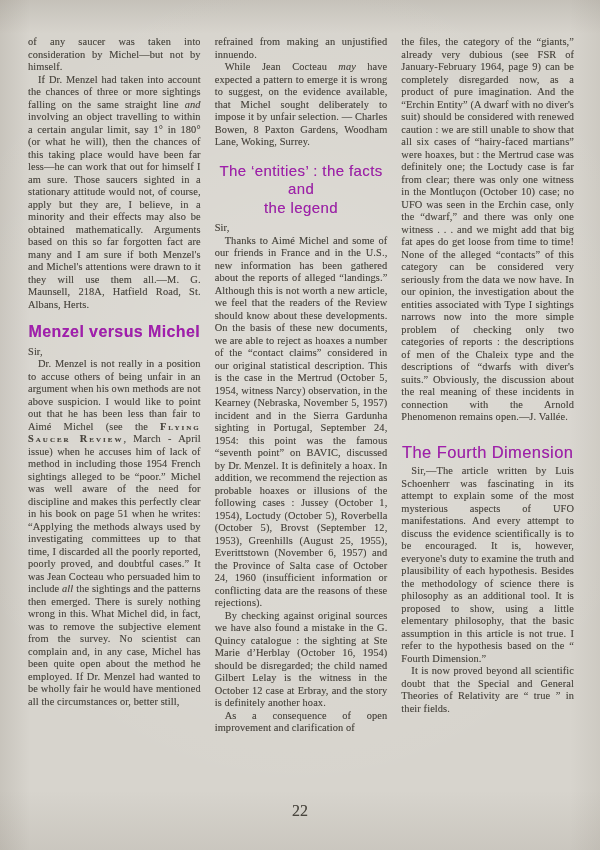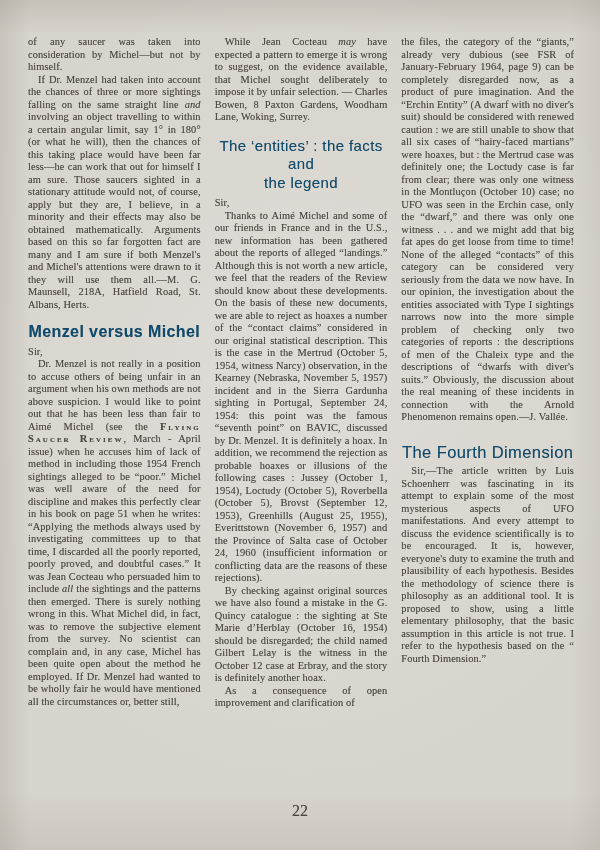--- a/index.html
+++ b/index.html
@@ -45,21 +45,21 @@
   p.salutation{text-indent:0;}
   em{}
   .smallcaps{
     font-variant:small-caps;
     letter-spacing:2px;
     font-weight:bold;
   }
   h2.heading{
     font-family:"Liberation Sans","DejaVu Sans",sans-serif;
     font-weight:400;
-    color:#0c4a6e;
+    color:#a21caf;
     text-align:center;
     letter-spacing:0.4px;
     text-shadow:0 0 0.4px rgba(62,60,54,0.4);
   }
   h2.h-menzel{font-size:16px;margin:15px 0 7px;font-weight:bold;}
   h2.h-entities{font-size:15px;line-height:18.5px;margin:13px 0 5px;}
   h2.h-fourth{font-size:16.5px;margin:22px 0 7px;}
   .hline{display:block;}
   .footer{
     position:absolute;
@@ -79,33 +79,35 @@
 
     <div class="col">
       <p>of any saucer was taken into consideration by Michel—but not by himself.</p>
       <p class="indent"><span>If Dr. Menzel had taken into account the chances of three or more sightings falling on the same straight line </span><em>and</em><span> involving an object travelling to within a certain angular limit, say 1° in 180° (or what he will), then the chances of this taking place would have been far less—he can work that out for himself I am sure. Those saucers sighted in a stationary attitude would not, of course, apply but they are, I believe, in a minority and their effects may also be obtained mathematically. Arguments based on this so far forgotten fact are many and I am sure if both Menzel's and Michel's attentions were drawn to it they will use them all.—M. G. Maunsell, 218A, Hatfield Road, St. Albans, Herts.</span></p>
       <h2 class="heading h-menzel">Menzel versus Michel</h2>
       <p class="salutation">Sir,</p>
       <p class="indent"><span>Dr. Menzel is not really in a position to accuse others of being unfair in an argument when his own methods are not above suspicion. I would like to point out that he has been less than fair to Aimé Michel (see the </span><span class="smallcaps">Flying Saucer Review</span><span>, March - April issue) when he accuses him of lack of method in including those 1954 French sightings alleged to be “poor.” Michel was well aware of the need for discipline and makes this perfectly clear in his book on page 51 when he writes: “Applying the methods always used by investigating committees up to that time, I discarded all the poorly reported, poorly proved, and doubtful cases.”  It was Jean Cocteau who persuaded him to include </span><em>all</em><span> the sightings and the patterns then emerged. There is surely nothing wrong in this. What Michel did, in fact, was to remove the subjective element from the survey. No scientist can complain and, in any case, Michel has been quite open about the method he employed. If Dr. Menzel had wanted to be wholly fair he would have mentioned all the circumstances or, better still,</span></p>
     </div>
 
     <div class="col">
+      <p>refrained from making an unjustified innuendo.</p>
       <p class="indent"><span>While Jean Cocteau </span><em>may</em><span> have expected a pattern to emerge it is wrong to suggest, on the evidence available, that Michel sought deliberately to impose it by unfair selection. — Charles Bowen, 8 Paxton Gardens, Woodham Lane, Woking, Surrey.</span></p>
       <h2 class="heading h-entities">
           <span class="hline">The ‘entities’ : the facts and</span>
           <span class="hline">the legend</span>
         </h2>
       <p class="salutation">Sir,</p>
       <p class="indent">Thanks to Aimé Michel and some of our friends in France and in the U.S., new information has been gathered about the reports of alleged “landings.”  Although this is not worth a new article, we feel that the readers of the Review should know about these developments. On the basis of these new documents, we are able to reject as hoaxes a number of the “contact claims” considered in our original statistical description.  This is the case in the Mertrud (October 5, 1954, witness Narcy) observation, in the Kearney (Nebraska, November 5, 1957) incident and in the Sierra Gardunha sighting in Portugal, September 24, 1954: this point was the famous “seventh point” on BAVIC, discussed by Dr. Menzel. It is definitely a hoax. In addition, we recommend the rejection as probable hoaxes or illusions of the following cases : Jussey (October 1, 1954), Loctudy (October 5), Roverbella (October 5), Brovst (September 12, 1953), Greenhills (August 25, 1955), Everittstown (November 6, 1957) and the Province of Salta case of October 24, 1960 (insufficient information or conflicting data are the reasons of these rejections).</p>
       <p class="indent">By checking against original sources we have also found a mistake in the G. Quincy catalogue : the sighting at Ste Marie d’Herblay (October 16, 1954) should be disregarded; the child named Gilbert Lelay is the witness in the October 12 case at Erbray, and the story is definitely another hoax.</p>
       <p class="indent">As a consequence of open improvement and clarification of</p>
     </div>
 
     <div class="col">
       <p>the files, the category of the “giants,” already very dubious (see FSR of January-February 1964, page 9) can be completely disregarded now, as a product of pure imagination.  And the “Erchin Entity” (A dwarf with no diver's suit) should be considered with renewed caution : we are still unable to show that all six cases of “hairy-faced martians” were hoaxes, but : the Mertrud case was definitely one; the Loctudy case is far from clear; there was only one witness in the Montluçon (October 10) case; no UFO was seen in the Erchin case, only the “dwarf,” and there was only one witness . . . and we might add that big fat apes do get loose from time to time!  None of the alleged “contacts” of this category can be considered very seriously from the data we now have.  In our opinion, the investigation about the entities associated with Type I sightings narrows now into the more simple problem of checking only two categories of reports : the descriptions of men of the Chaleix type and the descriptions of “dwarfs with diver's suits.” Obviously, the discussion about the real meaning of these incidents in connection with the Arnold Phenomenon remains open.—J. Vallée.</p>
       <h2 class="heading h-fourth">The Fourth Dimension</h2>
       <p class="indent">Sir,—The article written by Luis Schoenherr was fascinating in its attempt to explain some of the most mysterious aspects of UFO manifestations.  And every attempt to discuss the evidence scientifically is to be encouraged. It is, however, everyone's duty to examine the truth and plausibility of each hypothesis.  Besides the methodology of science there is philosophy as an additional tool. It is proposed to show, using a little elementary philosophy, that the basic assumption in this article is not true. I refer to the hypothesis based on the “ Fourth Dimension.”</p>
+      <p class="indent">It is now proved beyond all scientific doubt that the Special and General Theories of Relativity are “ true ” in their fields.</p>
     </div>
 
   </div>
 
   <div class="footer">22</div>
 </div>
 
 </body></html>

